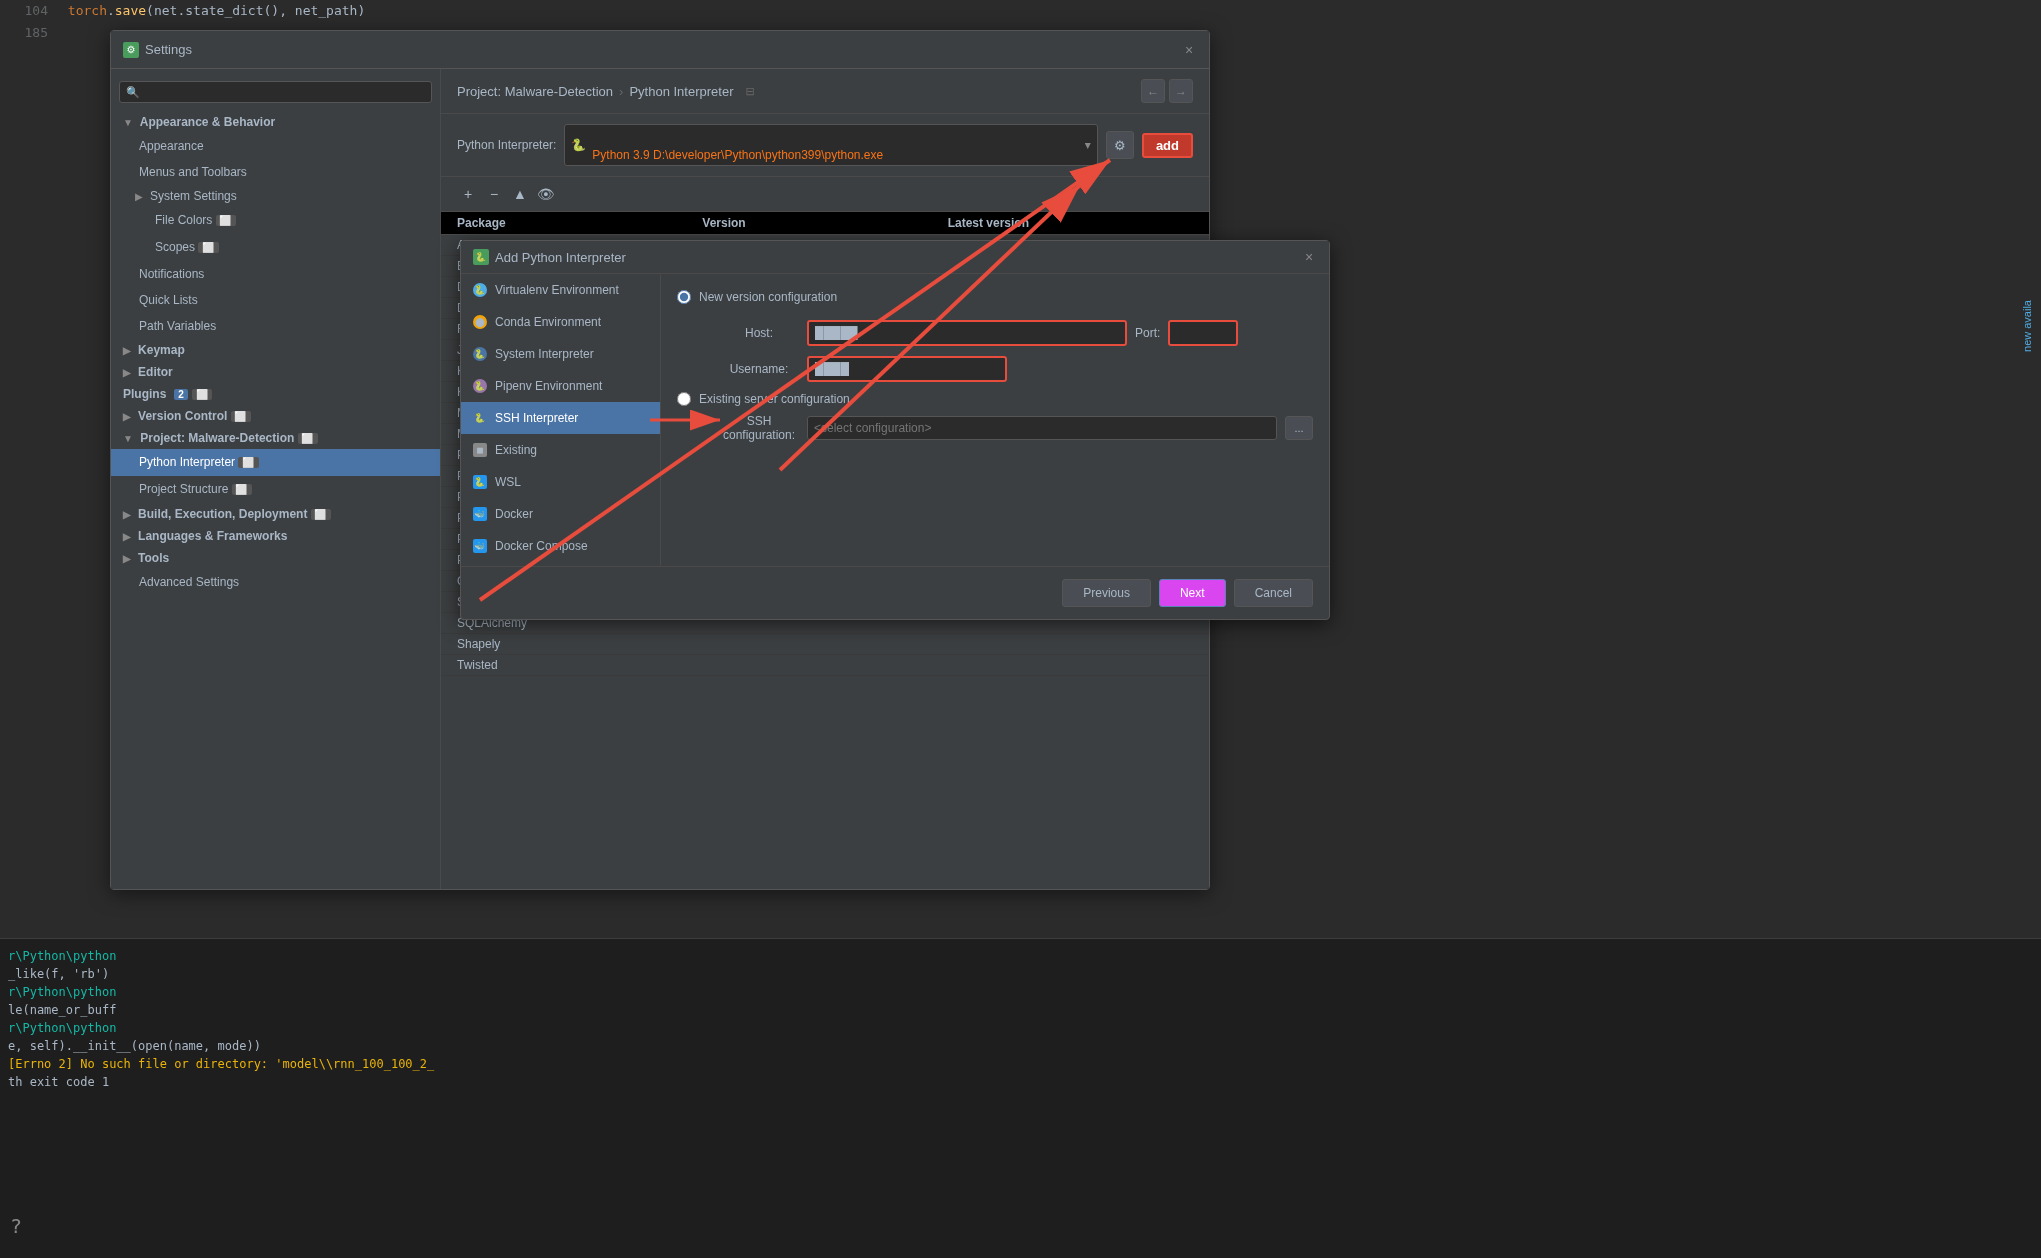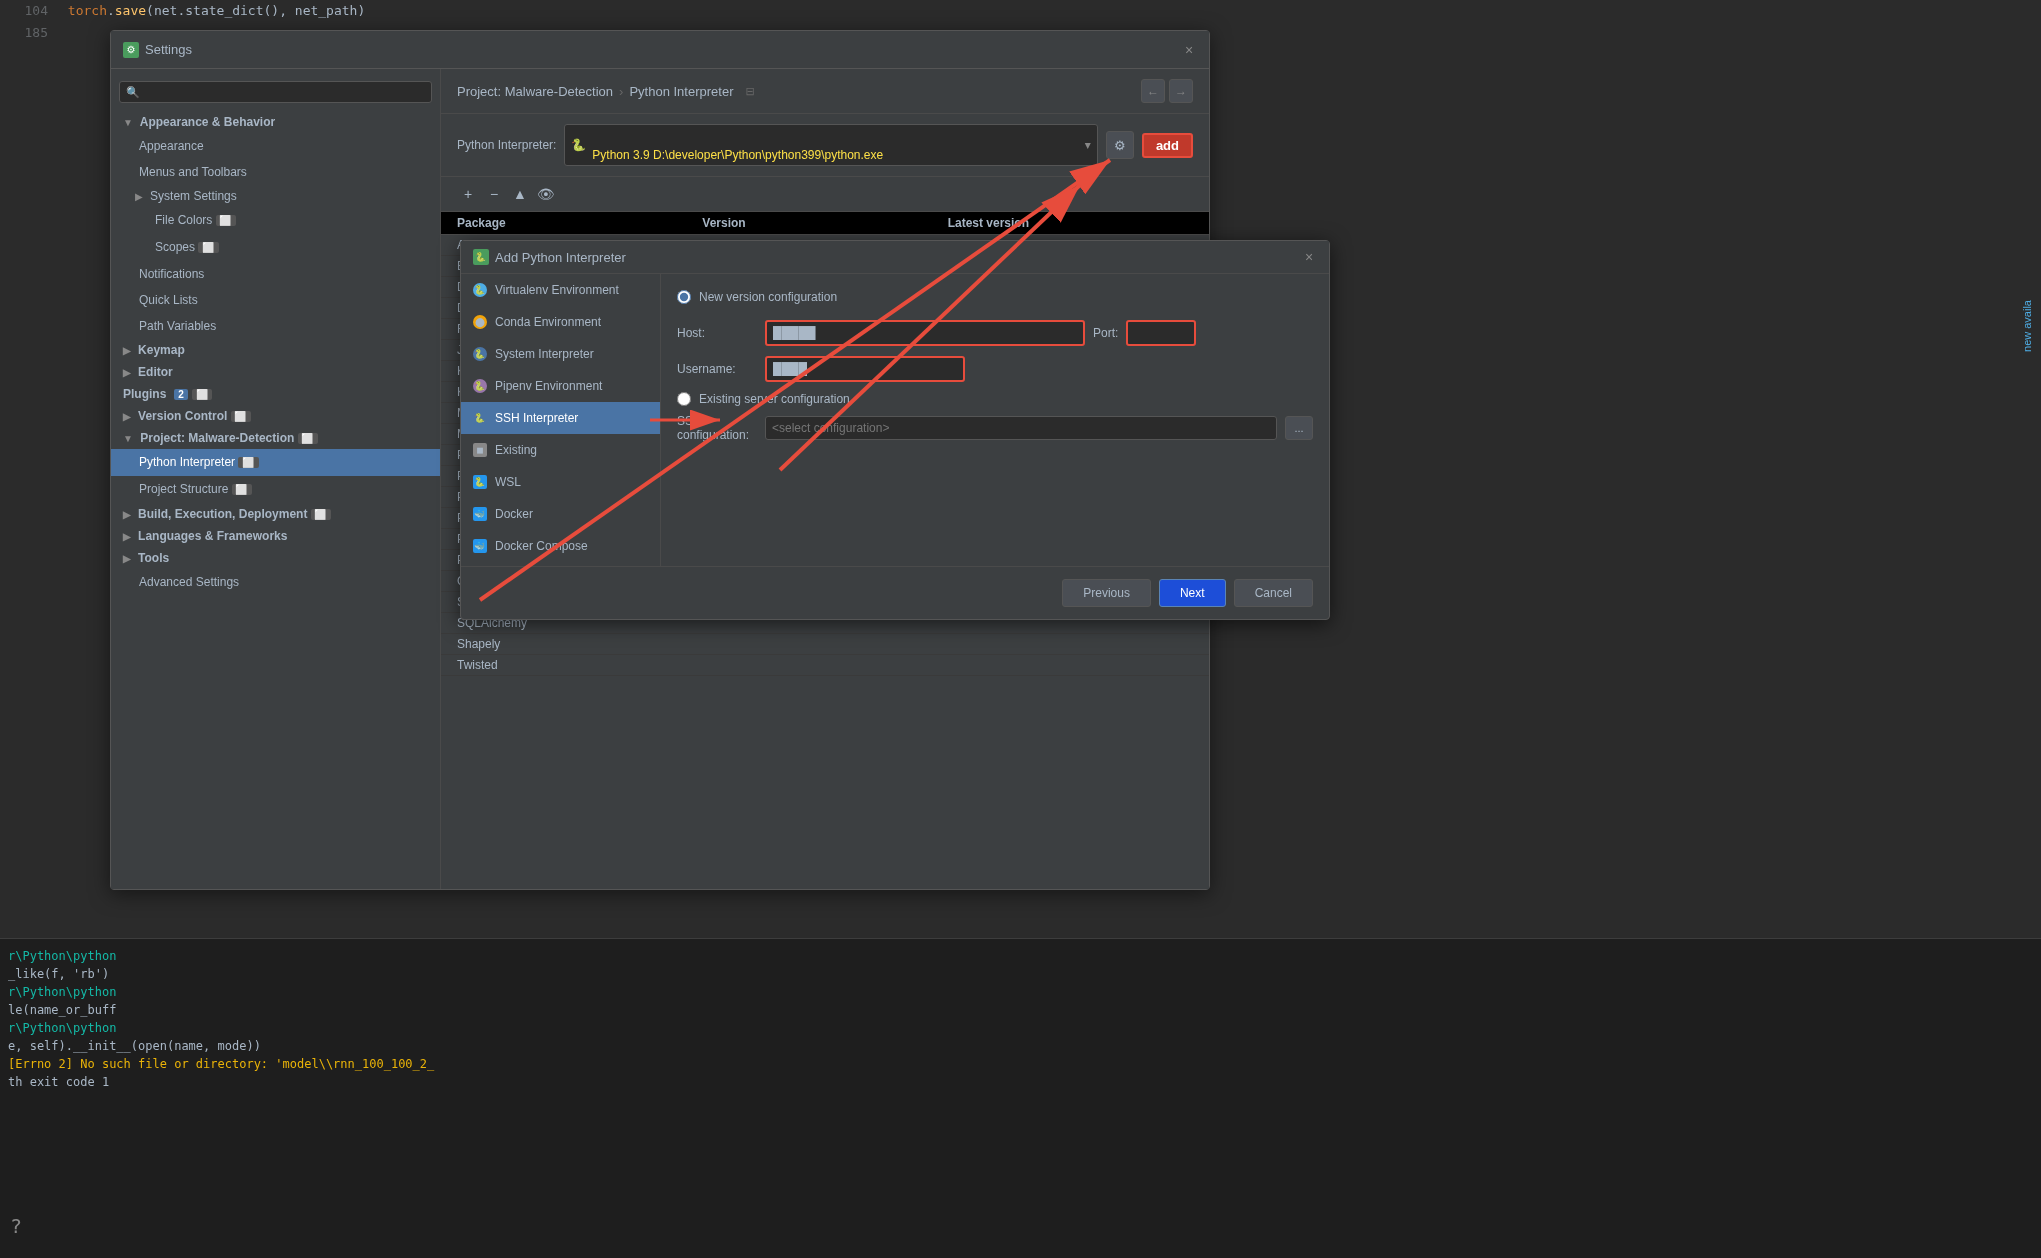--- a/index.html
+++ b/index.html
@@ -233,21 +233,21 @@
       align-items: center;
       background: #2b2b2b;
       border: 1px solid #555;
       border-radius: 3px;
       padding: 3px 6px;
       gap: 6px;
       cursor: pointer;
     }
     .interpreter-select-text {
       flex: 1;
-      color: #fde047;
+      color: #f97316;
       font-size: 12px;
       margin-top: 20px;
     }
     .gear-btn {
       width: 28px; height: 28px;
       background: #4a4e54;
       border: 1px solid #555;
       border-radius: 3px;
       display: flex;
       align-items: center;
@@ -428,21 +428,22 @@
     .form-row {
       display: flex;
       align-items: center;
       gap: 8px;
       margin-bottom: 10px;
     }
     .form-label {
       color: #a9b7c6;
       font-size: 12px;
       width: 80px;
-      text-align: left;
+      text-align: center;
+      margin-left: 42px;
     }
     .form-input {
       flex: 1;
       background: #2b2b2b;
       border: 1px solid #555;
       border-radius: 3px;
       padding: 4px 6px;
       color: #a9b7c6;
       font-size: 12px;
     }
@@ -494,21 +495,21 @@
       padding: 6px 20px;
       background: #4a4e54;
       border: 1px solid #555;
       border-radius: 3px;
       color: #a9b7c6;
       cursor: pointer;
       font-size: 12px;
     }
     .btn-next {
       padding: 6px 20px;
-      background: #1d4ed8;
+      background: #d946ef;
       border: 1px solid #5a84b5;
       border-radius: 3px;
       color: white;
       cursor: pointer;
       font-size: 12px;
     }
     .btn-cancel {
       padding: 6px 20px;
       background: #4a4e54;
       border: 1px solid #555;

